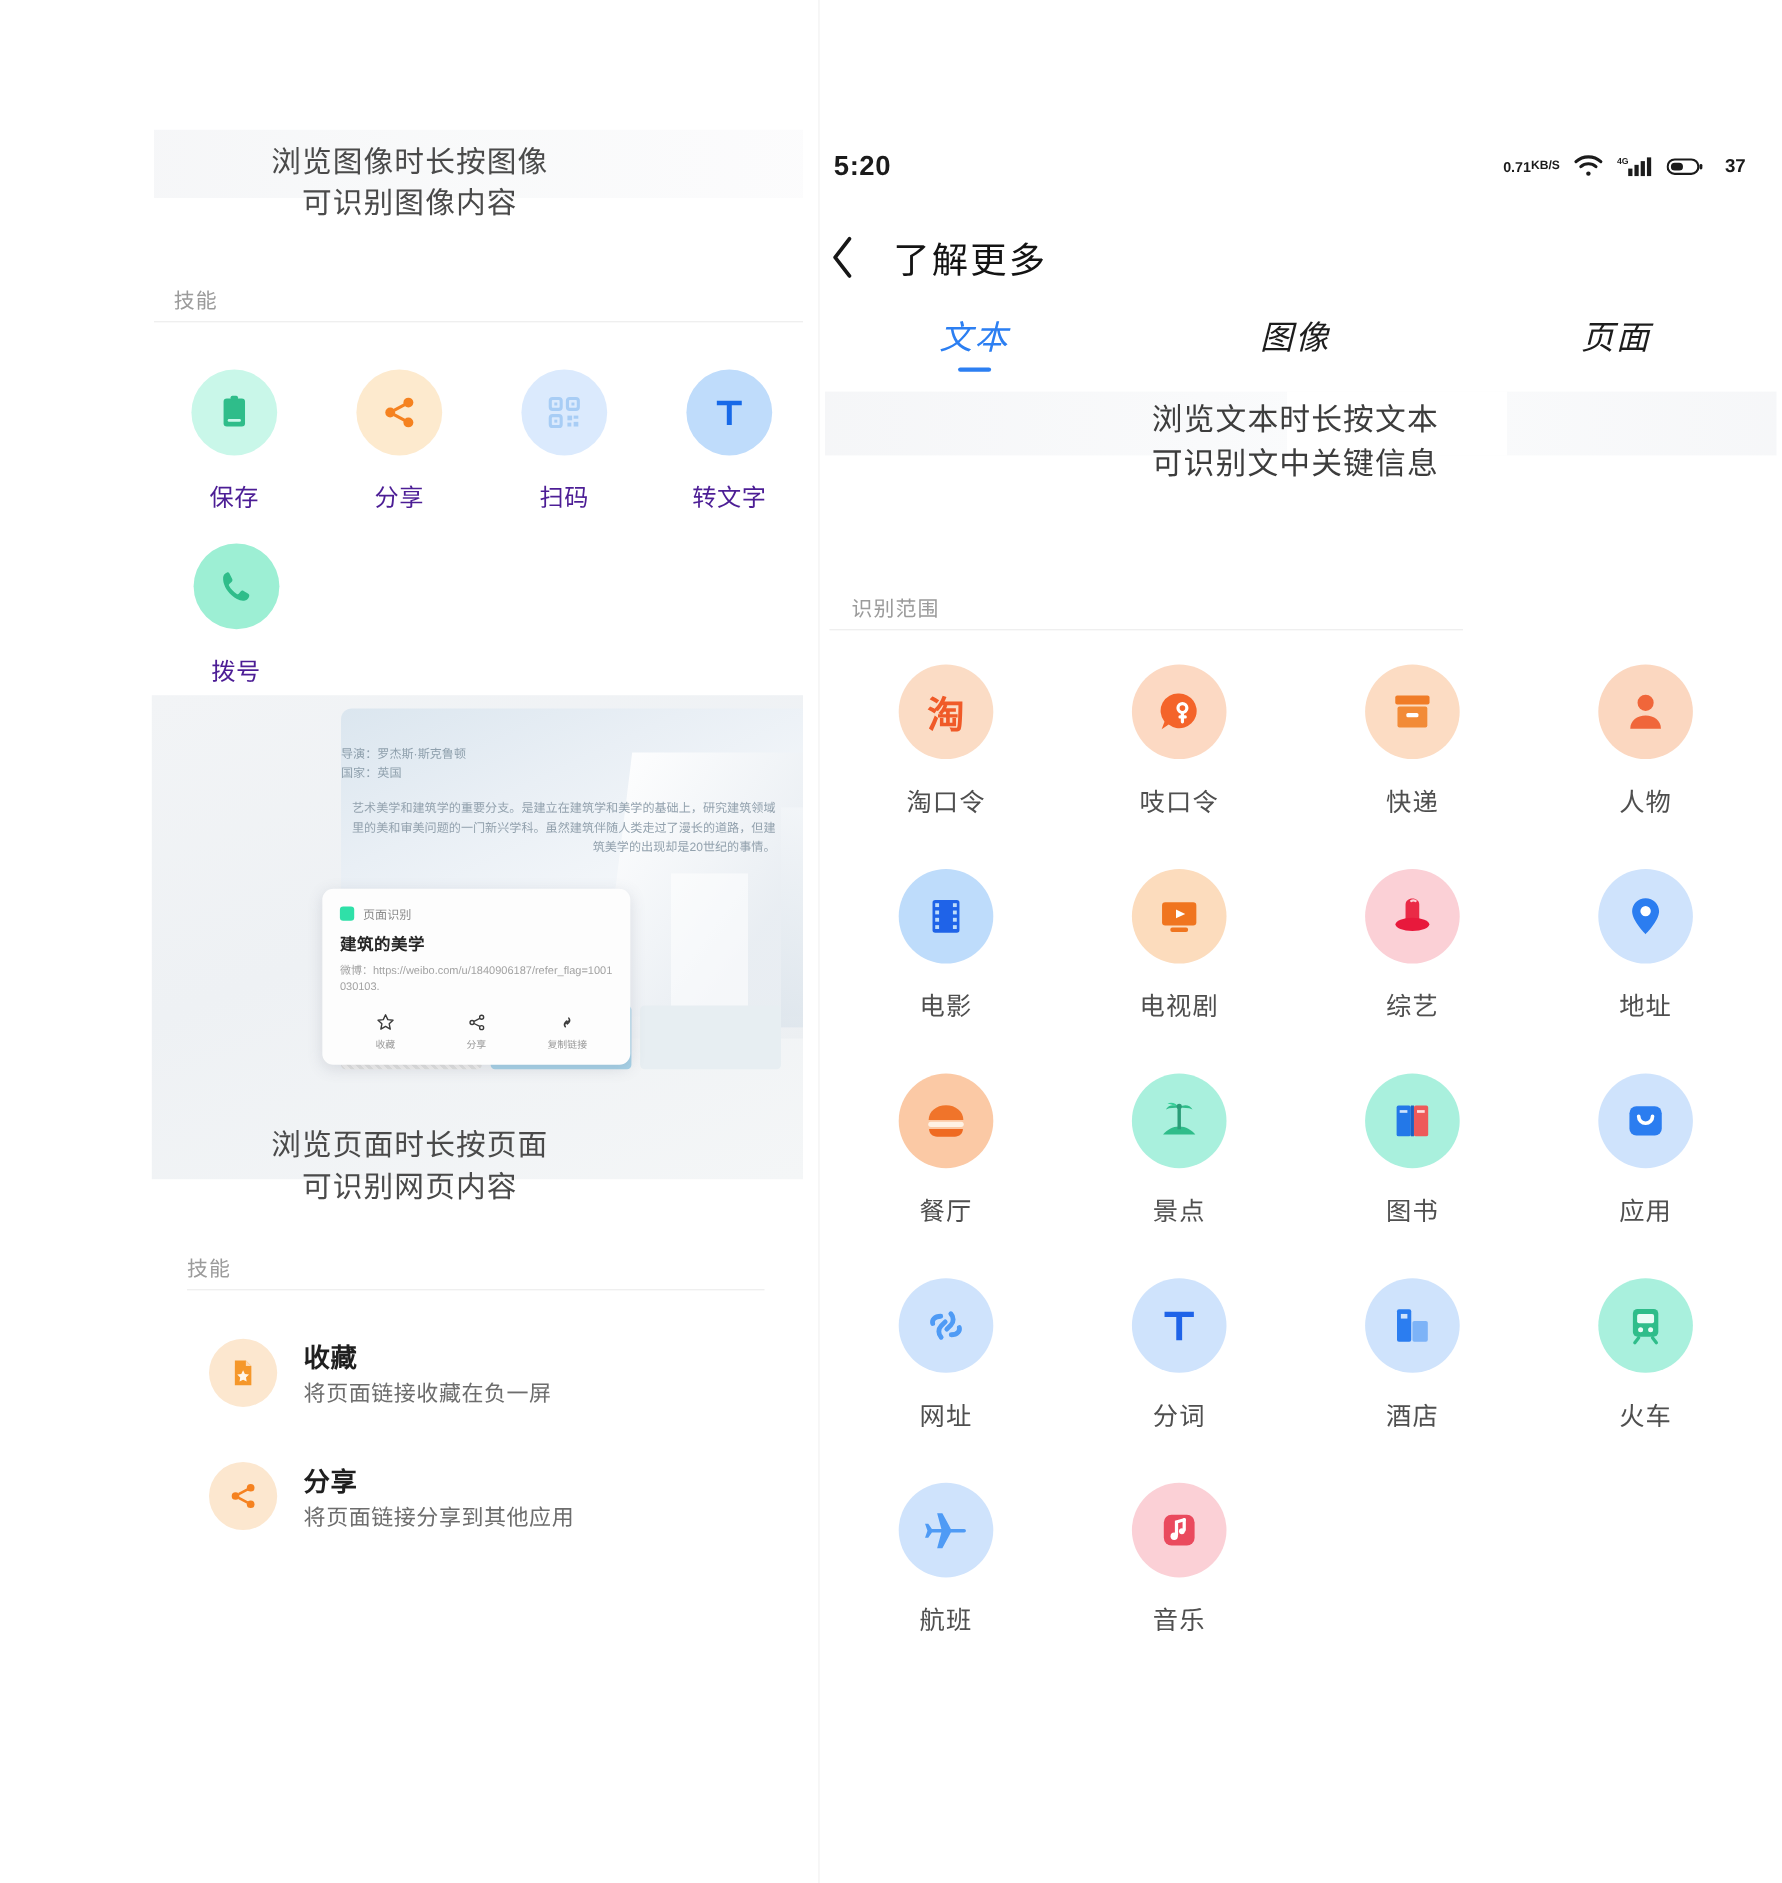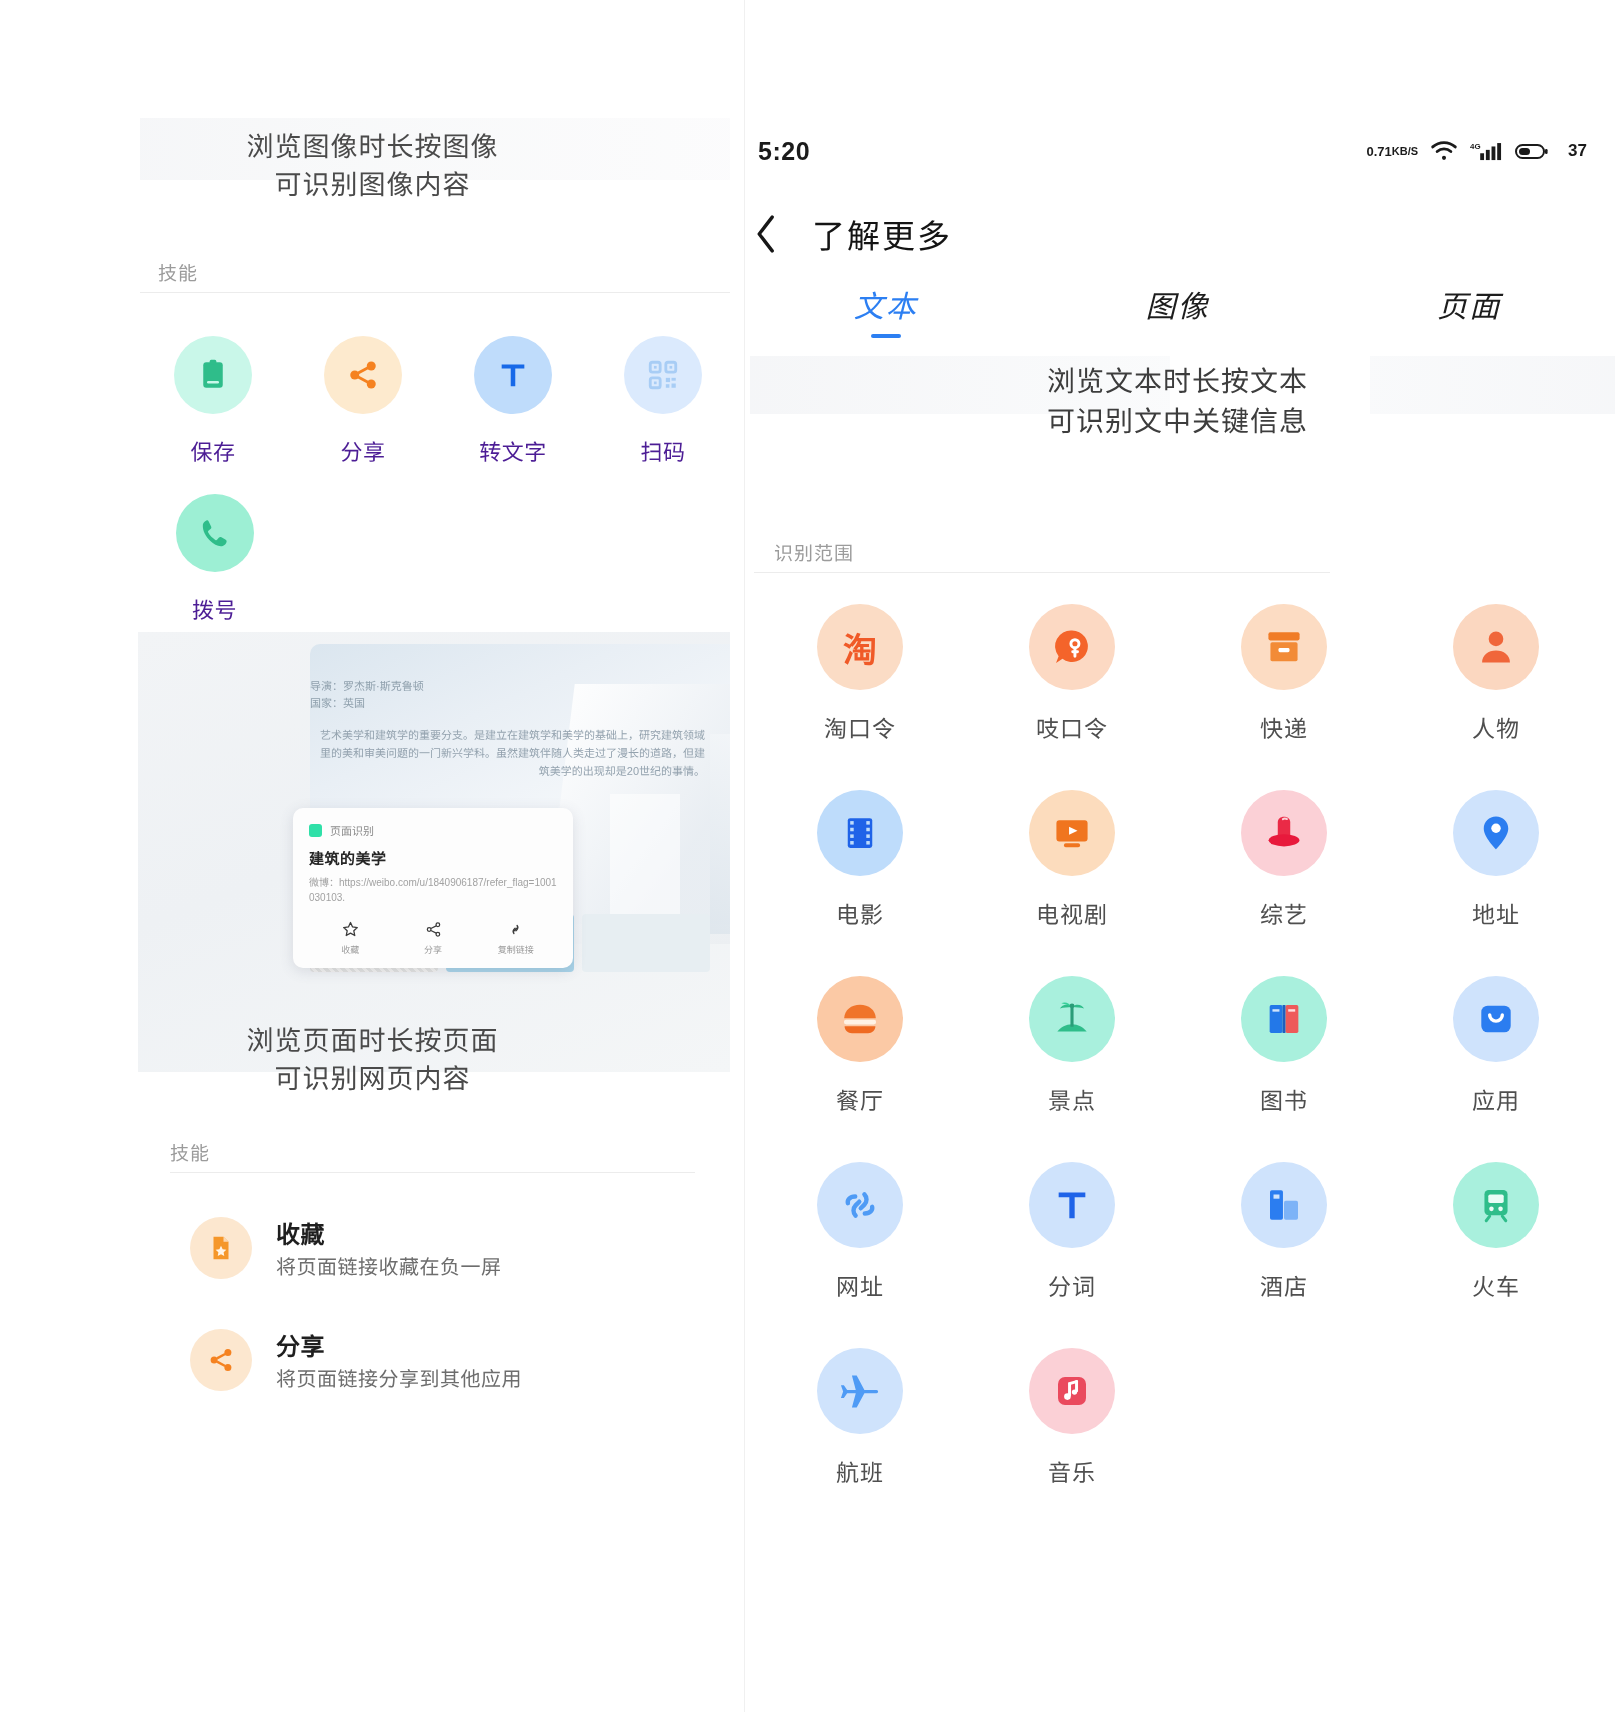--- a/index.html
+++ b/index.html
@@ -172,29 +172,20 @@
         <div class="ig-cell">
           <div class="ig-circle" style="background:#fdeace;">
             <svg width="36" height="36" viewBox="0 0 24 24" aria-hidden="true">
               <circle cx="17.5" cy="6" r="3" fill="#f58220"></circle>
               <circle cx="17.5" cy="18" r="3" fill="#f58220"></circle>
               <circle cx="6.5" cy="12" r="3" fill="#f58220"></circle>
               <path d="M8.8 10.7 L15.3 7.2 M8.8 13.3 L15.3 16.8" stroke="#f58220" stroke-width="1.9" fill="none"></path>
             </svg>
           </div>
           <div class="ig-label">分享</div>
-        </div>
-
-        <div class="ig-cell">
-          <div class="ig-circle" style="background:#bfdcfb;">
-            <svg width="34" height="34" viewBox="0 0 24 24" aria-hidden="true">
-              <path d="M4 4.5 H20 V7.4 H13.6 V20 H10.4 V7.4 H4 Z" fill="#1769e8"></path>
-            </svg>
-          </div>
-          <div class="ig-label">转文字</div>
         </div>
 
         <div class="ig-cell">
           <div class="ig-circle" style="background:#dbeafd;">
             <svg width="34" height="34" viewBox="0 0 24 24" aria-hidden="true">
               <g fill="none" stroke="#a8cdf5" stroke-width="2">
                 <rect x="3" y="3" width="7" height="7" rx="1.5"></rect>
                 <rect x="14" y="3" width="7" height="7" rx="1.5"></rect>
                 <rect x="3" y="14" width="7" height="7" rx="1.5"></rect>
               </g>
@@ -203,20 +194,29 @@
               <rect x="5.6" y="16.6" width="1.9" height="1.9" fill="#a8cdf5"></rect>
               <g fill="#a8cdf5">
                 <rect x="14" y="14" width="3" height="3"></rect>
                 <rect x="18" y="14" width="3" height="2"></rect>
                 <rect x="14" y="18.5" width="2.5" height="2.5"></rect>
                 <rect x="18" y="18" width="3" height="3"></rect>
               </g>
             </svg>
           </div>
           <div class="ig-label">扫码</div>
+        </div>
+
+        <div class="ig-cell">
+          <div class="ig-circle" style="background:#bfdcfb;">
+            <svg width="34" height="34" viewBox="0 0 24 24" aria-hidden="true">
+              <path d="M4 4.5 H20 V7.4 H13.6 V20 H10.4 V7.4 H4 Z" fill="#1769e8"></path>
+            </svg>
+          </div>
+          <div class="ig-label">转文字</div>
         </div>
       </div>
 
       <div class="ig-row" style="margin-top:28px;">
         <div class="ig-cell">
           <div class="ig-circle" style="background:#9defd4;">
             <svg width="36" height="36" viewBox="0 0 24 24" aria-hidden="true">
               <path d="M6.3 3.6c-1.2.4-2.3 1.6-2.4 2.9-.3 4 2 8 5 10.8 2.4 2.3 5.6 4 8.3 3.3 1.2-.3 2.2-1.4 2.5-2.6.2-.8-.2-1.2-.8-1.6l-2.6-1.6c-.7-.4-1.3-.2-1.8.4l-1 1.2c-.4.5-.8.5-1.3.2-1.9-1.2-3.6-2.9-4.7-4.9-.3-.5-.2-.9.3-1.3l1.2-1c.6-.5.7-1.1.4-1.8L7.8 4.4c-.3-.6-.8-1-1.5-.8z" fill="#2fbd8a"></path>
             </svg>
           </div>

